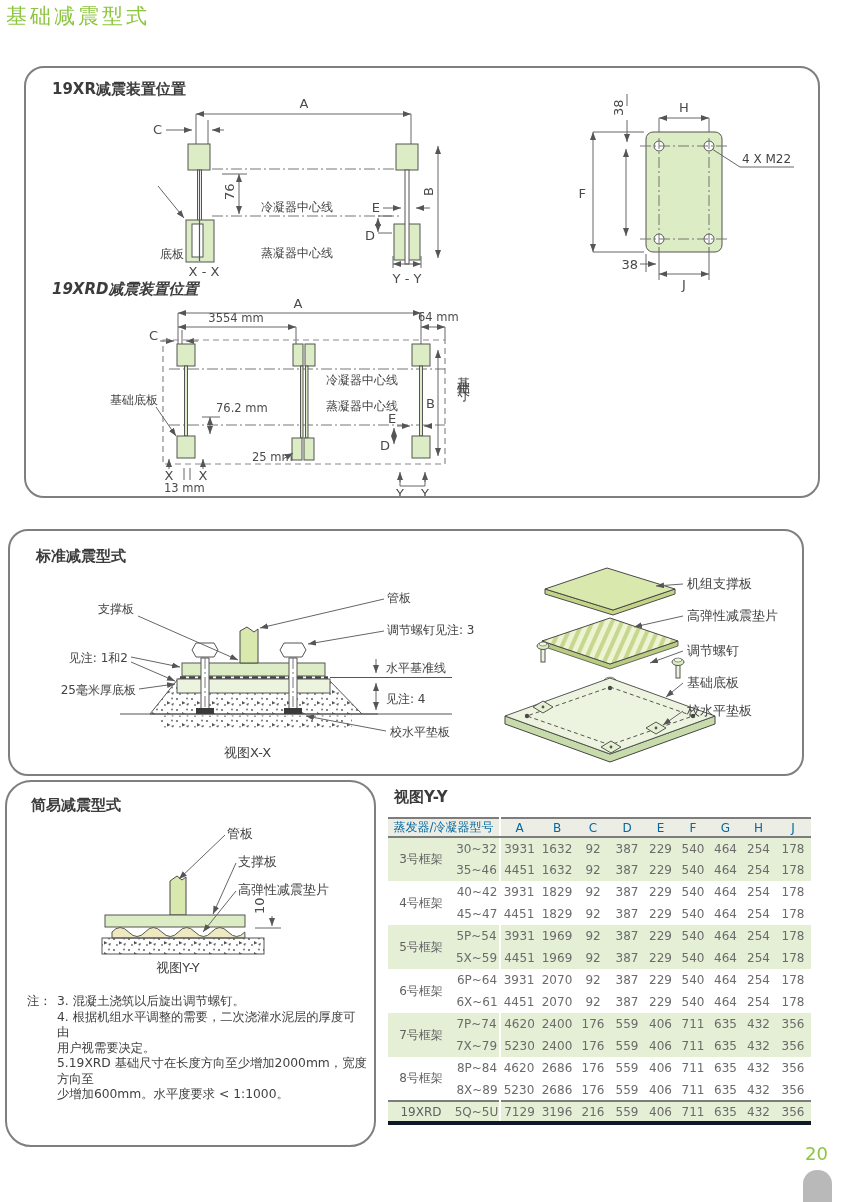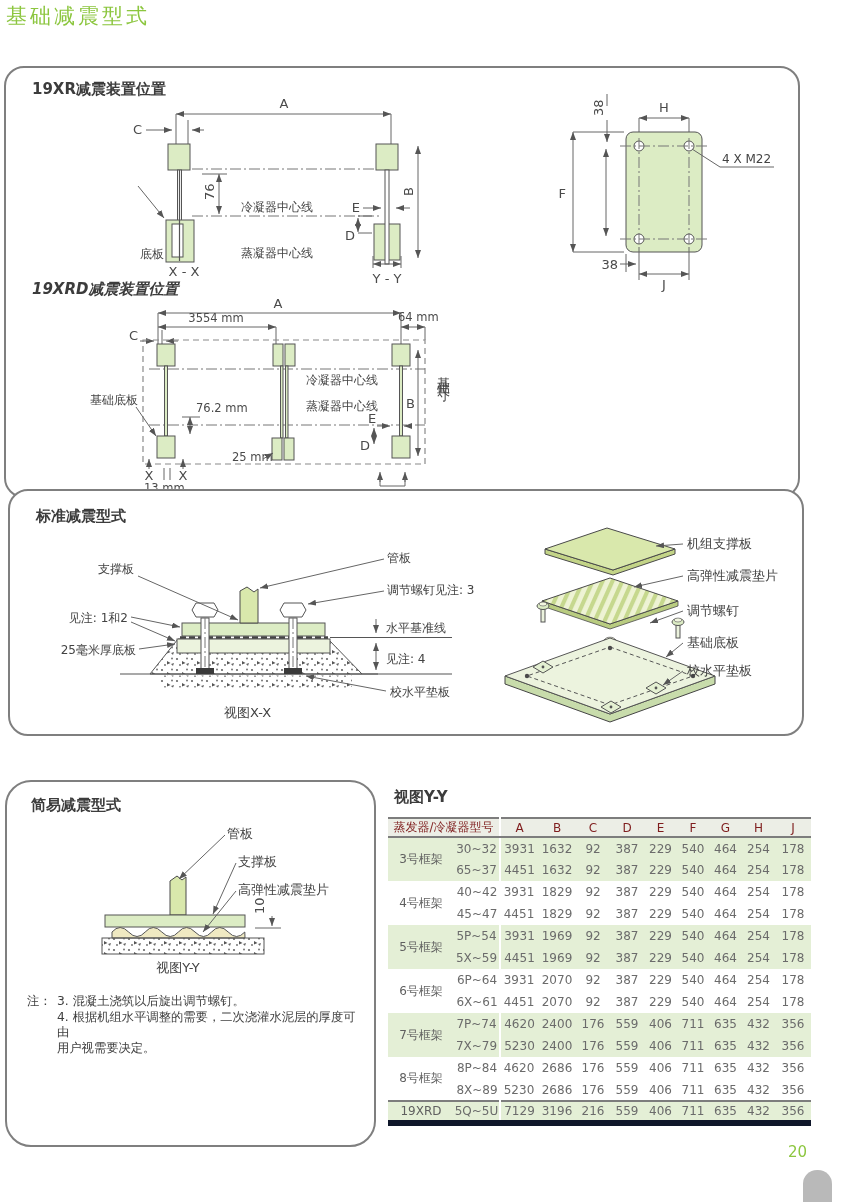--- a/index.html
+++ b/index.html
@@ -1,22 +1,22 @@
 <!DOCTYPE html>
 <html><head>
 <meta charset="utf-8">
 <style>
   * { margin:0; padding:0; box-sizing:border-box; }
   body { background:#fff; font-family:"DejaVu Sans", sans-serif; }
   .page { position:relative; width:850px; height:1202px; background:#fff; overflow:hidden; }
   .page-title { position:absolute; left:6px; top:2px; font-size:21px; font-weight:normal;
     color:#8cc63f; letter-spacing:3px; }
   .panel { position:absolute; border:2px solid #7f7f7f; border-radius:20px; background:#fff; }
-  #panel1 { left:4px; top:66px; width:796px; height:432px; }
-  #panel2 { left:8px; top:489px; width:796px; height:247px; }
+  #panel1 { left:24px; top:66px; width:796px; height:432px; }
+  #panel2 { left:8px; top:529px; width:796px; height:247px; }
   #panel3 { left:5px; top:780px; width:371px; height:367px; border-radius:26px; }
   .panel-heading { position:absolute; font-size:15px; font-weight:bold; color:#3c3c3c; }
   .dsvg { position:absolute; left:0; top:0; }
   
   .ln   { stroke:#666; stroke-width:1; fill:none; }
   .ln2  { stroke:#555; stroke-width:1.2; fill:none; }
   .dd   { stroke:#777; stroke-width:1; fill:none; stroke-dasharray:11 3 2 3; }
   .dsh  { stroke:#8a8a8a; stroke-width:1.2; fill:none; stroke-dasharray:6 4; }
   .plate  { fill:#dcecc4; stroke:#555; stroke-width:1; }
   .plateL { fill:#ecf3de; stroke:#555; stroke-width:1; }
@@ -35,29 +35,29 @@
     color:#3f3f3f; line-height:15.5px; display:flex; }
   .notes-label { flex:0 0 30px; }
   .note-item { white-space:pre-line; }
   
   .table-area { position:absolute; left:388px; top:788px; width:430px; }
   .table-title { font-size:15px; font-weight:bold; color:#3c3c3c; margin:0 0 10px 6px; }
   table.spec { border-collapse:collapse; table-layout:fixed; width:423px;
     font-size:12px; color:#6b6b6b; }
   table.spec td, table.spec th { height:22px; padding:0; text-align:center;
     font-weight:normal; overflow:hidden; white-space:nowrap; }
-  tr.head th { height:19px; background:#eceee6; color:#7f1d1d;
+  tr.head th { height:19px; background:#eceee6; color:#0369a1;
     border-top:2px solid #7d7d7d; border-bottom:2px solid #7d7d7d; }
   th.typehead { text-align:left; padding-left:8px; border-right:2px solid #fff; }
   tr.shaded td { background:#e4efd6; }
   tr.shaded td.model { border-right:2px solid #fff; }
   td.frame { text-align:left; padding-left:8px; color:#5f5f5f; }
-  tr.final td { border-top:2px solid #7d7d7d; border-bottom:6px solid #0f172a; }
-  .page-number { position:absolute; left:788px; top:1143px; width:40px; text-align:left;
-    font-size:15px; color:#8cc63f; }
+  tr.final td { border-top:2px solid #7d7d7d; border-bottom:4px solid #0f172a; }
+  .page-number { position:absolute; left:788px; top:1143px; width:40px; text-align:right;
+    font-size:18px; color:#8cc63f; }
   .corner-tab { position:absolute; left:803px; top:1170px; width:29px; height:32px;
     background:#b9b9b9; border-radius:14px 14px 0 0; }
 </style>
 </head>
 <body>
 
 <div class="page">
 
   <div class="page-title">基础减震型式</div>
 
@@ -405,20 +405,22 @@
       <line class="ln" x1="248" y1="146" x2="274" y2="146"></line>
       <text class="txtB mid" x="171" y="190">视图Y-Y</text>
     </svg>
 
     <div class="notes">
       <div class="notes-label">注：</div>
       <div>
         <div class="note-item">3. 混凝土浇筑以后旋出调节螺钉。</div>
         <div class="note-item">4. 根据机组水平调整的需要，二次浇灌水泥层的厚度可由
     用户视需要决定。</div>
+        <div class="note-item">5.19XRD 基础尺寸在长度方向至少增加2000mm，宽度方向至
+    少增加600mm。水平度要求 &lt; 1:1000。</div>
       </div>
     </div>
   </div>
 
   <div class="table-area">
     <div class="table-title">视图Y-Y</div>
     <table class="spec">
       <colgroup>
         <col style="width:66px">
           <col style="width:46px">
@@ -454,21 +456,21 @@
             <td>1632</td>
             <td>92</td>
             <td>387</td>
             <td>229</td>
             <td>540</td>
             <td>464</td>
             <td>254</td>
             <td>178</td>
           </tr>
           <tr class="shaded">
-            <td class="model">65~37</td>
+            <td class="model">35~46</td>
             <td>4451</td>
             <td>1632</td>
             <td>92</td>
             <td>387</td>
             <td>229</td>
             <td>540</td>
             <td>464</td>
             <td>254</td>
             <td>178</td>
           </tr>

